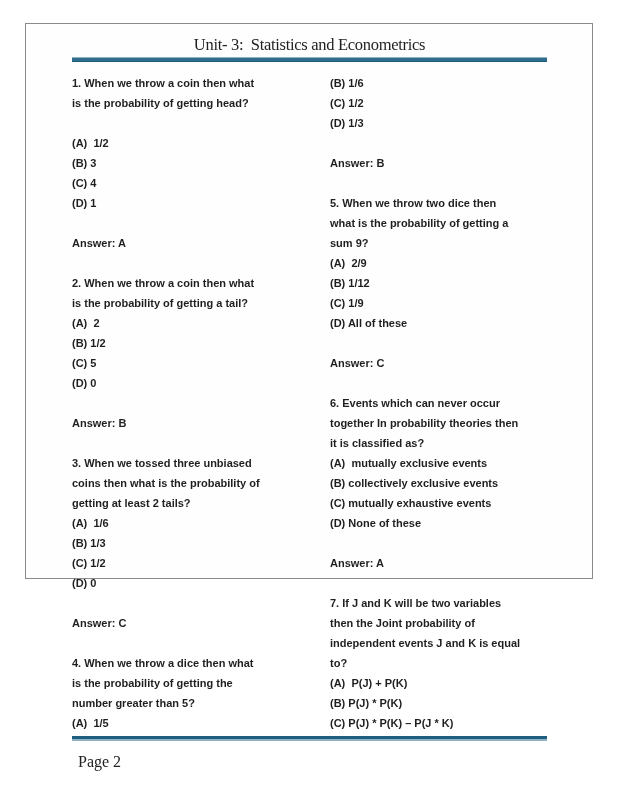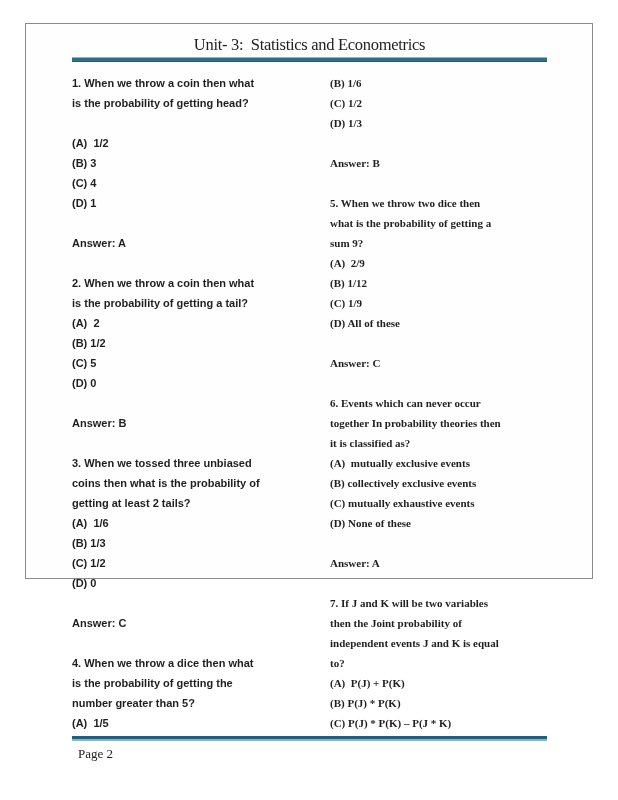--- a/index.html
+++ b/index.html
@@ -46,34 +46,34 @@
   .columns{
     display:flex;
     margin-top:11px;
     font-family:"Liberation Sans","DejaVu Sans",sans-serif;
     font-weight:bold;
     font-size:11px;
     color:var(--text);
   }
   .col{white-space:pre;}
   .col-left{width:238px;margin-right:20px;}
-  .col-right{width:217px;font-family:Liberation Serif, serif;}
+  .col-right{width:217px;}
   .col .line{height:20px;line-height:20px;}
   .footer-rule{
     height:5px;
     margin-top:3px;
     background:linear-gradient(to bottom,
       var(--rule-dark) 0%, var(--rule-dark) 55%,
       var(--rule-light) 55%, var(--rule-light) 100%);
   }
   .footer-text{
-    margin-top:4px;
+    margin-top:12px;
     padding-left:6px;
     font-family:"Liberation Serif","DejaVu Serif",serif;
-    font-size:13px;
+    font-size:16px;
     line-height:18px;
     color:#222222;
   }
 </style>
 </head>
 <body>
 
 <div class="canvas">
   <div class="page">
 

